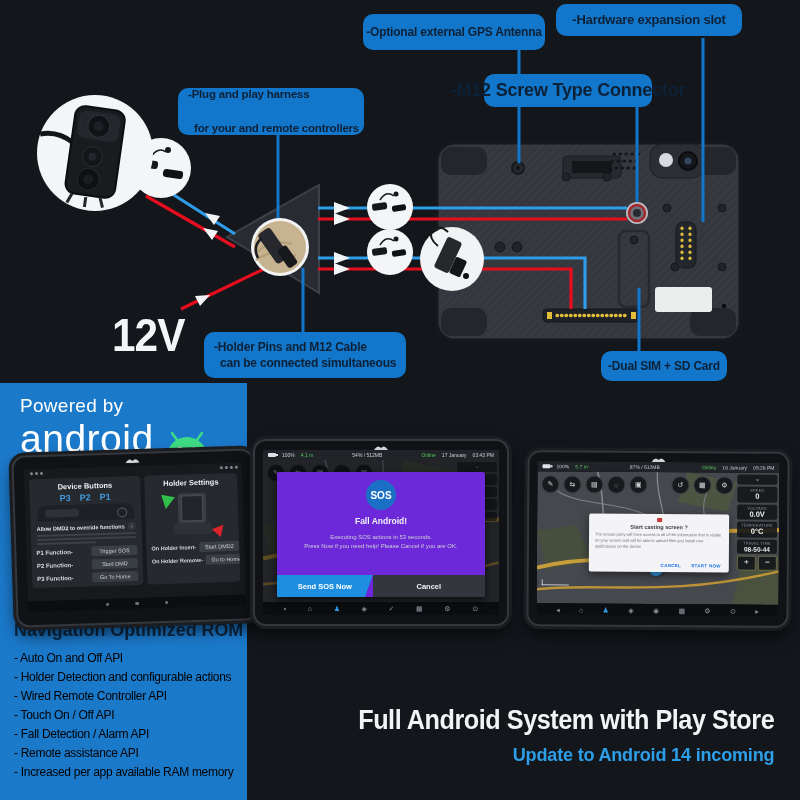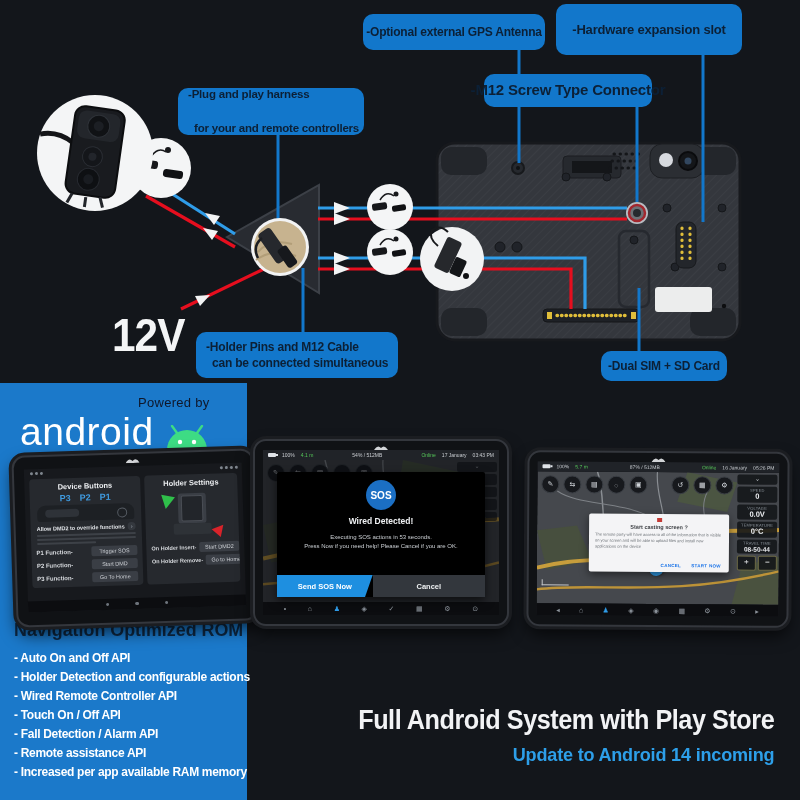--- a/index.html
+++ b/index.html
@@ -5,38 +5,38 @@
   html,body{margin:0;padding:0;background:#0b0d10;}
   #canvas{position:relative;width:800px;height:800px;background:#13161b;overflow:hidden;
           font-family:"Liberation Sans",sans-serif;}
 
   
   .callout{position:absolute;background:#1277cb;color:#0c2036;font-weight:bold;
            border-radius:10px;display:flex;flex-direction:column;justify-content:center;
            align-items:center;text-align:center;line-height:1.35;letter-spacing:-0.2px;
            white-space:nowrap;z-index:5;}
   #co-gps{left:363px;top:14px;width:182px;height:36px;font-size:12px;}
-  #co-exp{left:556px;top:4px;width:186px;height:51px;font-size:13px;}
-  #co-m12{left:484px;top:74px;width:168px;height:33px;font-size:15px;}
+  #co-exp{left:556px;top:4px;width:186px;height:32px;font-size:13px;}
+  #co-m12{left:484px;top:74px;width:168px;height:33px;font-size:18px;}
   #co-harness{left:178px;top:88px;width:186px;height:47px;font-size:11.5px;align-items:flex-start;padding-left:10px;width:176px;gap:18px;}
-  #co-holder{left:196px;top:332px;width:202px;height:46px;font-size:12px;align-items:flex-start;padding-left:10px;width:192px;}
+  #co-holder{left:204px;top:332px;width:202px;height:46px;font-size:12px;align-items:flex-start;padding-left:10px;width:192px;}
   #co-dualsim{left:601px;top:351px;width:126px;height:30px;font-size:12px;}
   #label-12v{position:absolute;left:112px;top:308px;color:#f4f5f6;font-weight:bold;
              font-size:46px;letter-spacing:-1px;transform:scaleX(.92);transform-origin:left;z-index:5;}
 
   
   #left-panel{position:absolute;left:0;top:383px;width:247px;height:417px;background:#1b79ca;z-index:1;}
   #powered-by{position:absolute;left:20px;top:12px;}
-  #pb-line1{color:#0f172a;font-size:13px;letter-spacing:.3px;text-align:right;}
+  #pb-line1{color:#ffffff;font-size:19px;letter-spacing:.3px;}
   .android-row{display:flex;align-items:flex-end;gap:10px;margin-top:2px;}
   #pb-line2{color:#fff;font-size:39px;font-weight:normal;letter-spacing:.5px;line-height:1;}
   #rom{position:absolute;left:14px;top:236px;width:228px;}
   .rom-title{color:#0d2742;font-weight:bold;font-size:19px;transform:scaleX(.94);transform-origin:left;
              margin-bottom:8px;white-space:nowrap;}
-  .rom-item{color:#ffffff;font-weight:bold;font-size:12px;letter-spacing:-0.3px;line-height:19px;white-space:nowrap;}
+  .rom-item{color:#000000;font-weight:normal;font-size:12px;letter-spacing:-0.3px;line-height:19px;white-space:nowrap;}
 
   
   #footer-title{position:absolute;right:26px;top:704px;color:#f2f3f5;font-weight:bold;font-size:28px;
                 letter-spacing:-0.5px;transform:scaleX(.9);transform-origin:right;white-space:nowrap;z-index:2;}
   #footer-subtitle{position:absolute;right:26px;top:744px;color:#2d9fe9;font-weight:bold;font-size:19px;
                 letter-spacing:-0.2px;transform:scaleX(.95);transform-origin:right;white-space:nowrap;z-index:2;}
 
   
   .tablet{position:absolute;background:#101215;border-radius:13px;border:2px solid #34373d;
           box-shadow:0 0 0 3px #1b1d21,0 8px 16px rgba(0,0,0,.65);z-index:3;}
@@ -110,21 +110,21 @@
              text-align:center;font-size:6px;line-height:9px;height:10px;}
   .zoomrow{display:flex;gap:2px;}
   .zoomrow div{flex:1;background:rgba(18,20,24,.88);border:1px solid #6d6a45;border-radius:2px;
                color:#e8eaec;font-size:8px;text-align:center;line-height:12px;height:13px;}
   .navbar{position:absolute;left:0;right:0;bottom:0;height:13px;background:#0c0d10;
           display:flex;align-items:center;justify-content:space-around;padding:0 10px;}
   .navbar span{color:#8b929a;font-size:7px;line-height:1;}
   .navbar span.blue{color:#2f9ce8;}
 
   
-  .sos-dialog{position:absolute;left:14px;right:14px;top:22px;bottom:18px;background:#000000;
+  .sos-dialog{position:absolute;left:14px;right:14px;top:22px;bottom:18px;background:#6d28d9;
               border-radius:2px;box-shadow:0 4px 10px rgba(0,0,0,.6);text-align:center;z-index:2;}
   .sos-badge{width:30px;height:30px;border-radius:50%;background:#1b6fc4;color:#fff;font-weight:bold;
              font-size:10px;display:flex;align-items:center;justify-content:center;margin:8px auto 6px auto;}
   .sos-title{color:#f0f2f4;font-weight:bold;font-size:8.5px;margin-bottom:8px;}
   .sos-msg{color:#ccd0d5;font-size:6px;margin:3px 8px;}
   .sos-actions{position:absolute;left:0;right:0;bottom:0;height:22px;display:flex;}
   .btn-send{width:46%;background:#1e8fe0;color:#fff;font-weight:bold;font-size:7.5px;
             display:flex;align-items:center;justify-content:center;
             clip-path:polygon(0 0,100% 0,92% 100%,0 100%);}
   .btn-cancel{flex:1;background:#33373d;color:#eef0f2;font-weight:bold;font-size:7.5px;
@@ -469,21 +469,21 @@
               <div class="val">0°C</div>
             </div>
           <div class="side-tile small">
               <div class="val">08-13</div>
             </div>
         </div>
         <div class="dim-overlay"></div>
       </div>
       <div class="sos-dialog">
         <div class="sos-badge">SOS</div>
-        <div class="sos-title">Wired Detected!</div>
+        <div class="sos-title">Fall Android!</div>
         <div class="sos-msg">Executing SOS actions in 53 seconds.</div>
         <div class="sos-msg">Press Now if you need help! Please Cancel if you are OK.</div>
         <div class="sos-actions">
           <div class="btn-send">Send SOS Now</div>
           <div class="btn-cancel">Cancel</div>
         </div>
       </div>
       <div class="navbar">
         <span>•</span>
         <span>⌂</span>

